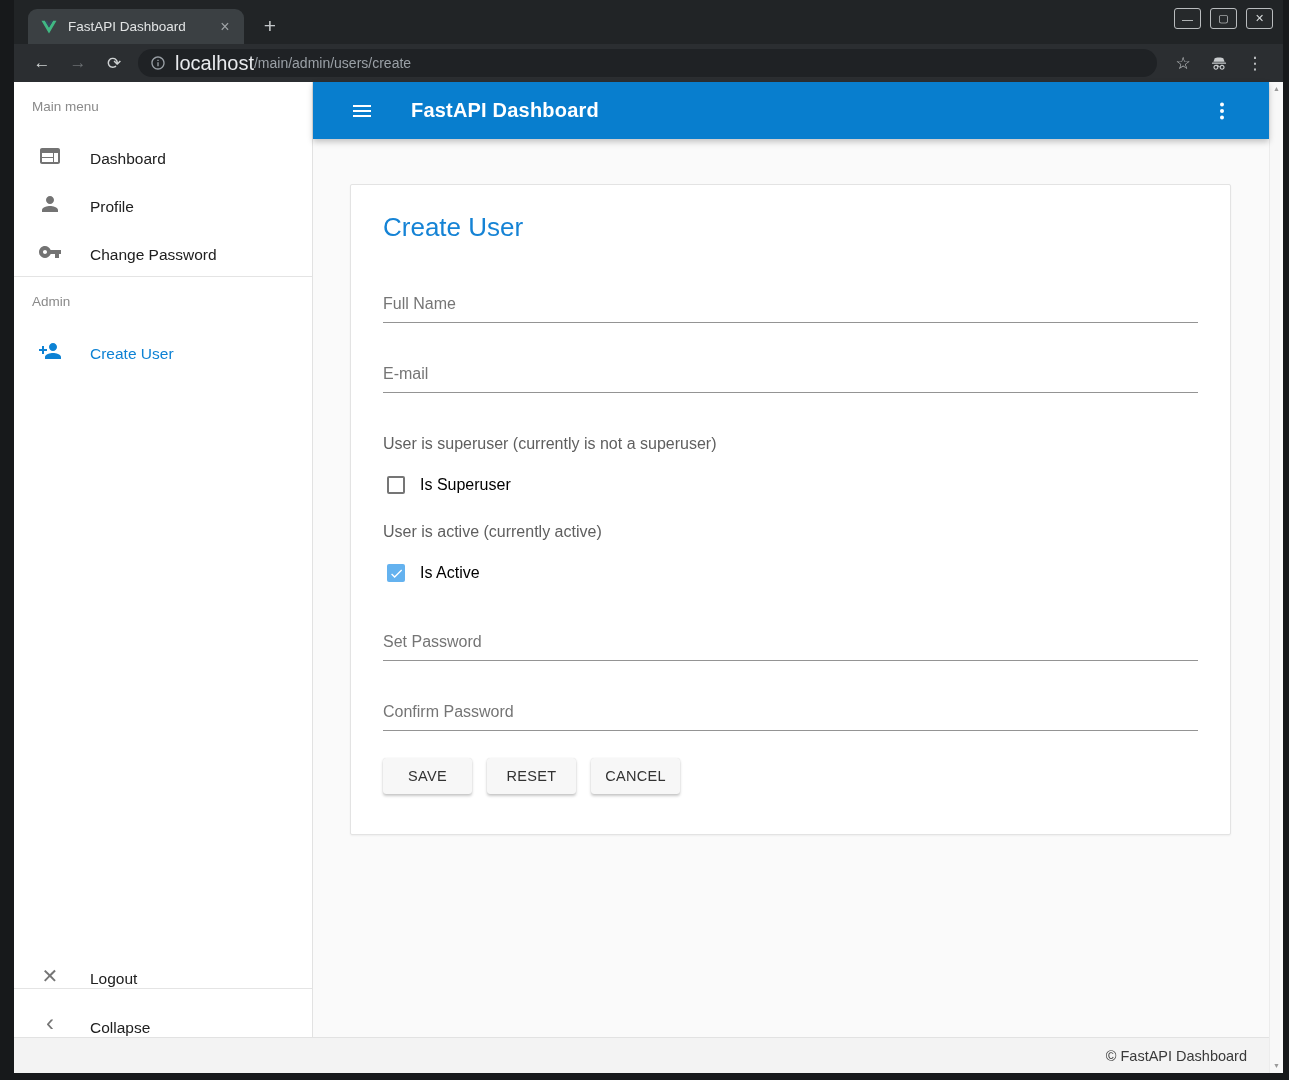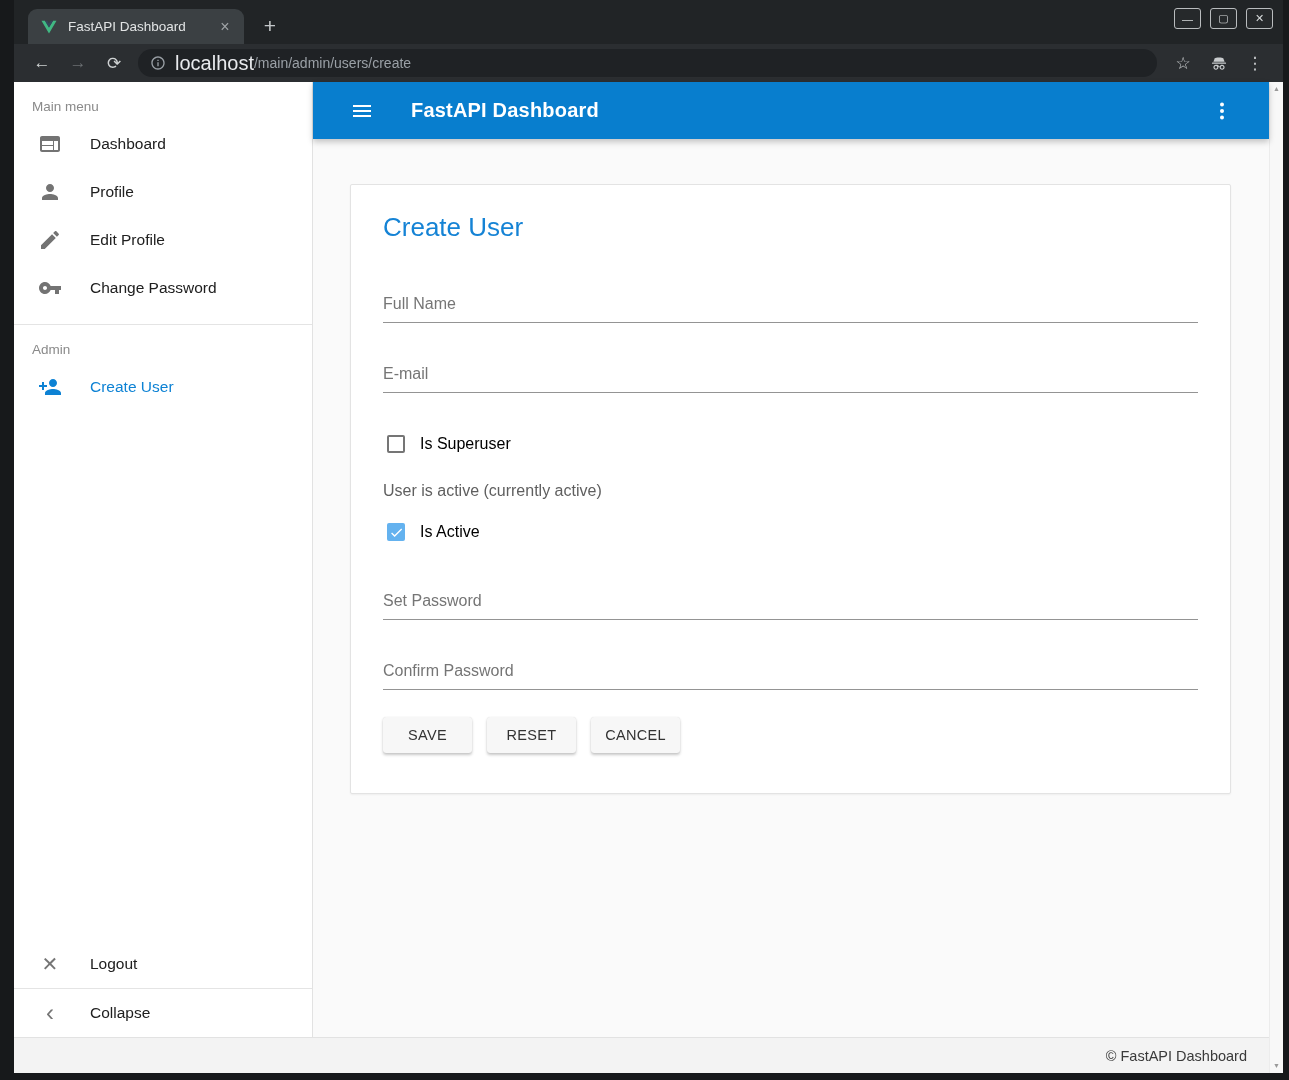--- a/index.html
+++ b/index.html
@@ -38,21 +38,21 @@
 
   
   .content { flex:1; display:flex; background:#fafafa; min-height:0; }
   .page-area { flex:1; display:flex; flex-direction:column; min-width:0; }
   .body-row { flex:1; display:flex; min-height:0; }
 
   
   .sidebar { width:299px; background:#ffffff; border-right:1px solid #e2e2e2;
              display:flex; flex-direction:column; flex:none; }
   .side-caption { font-size:13.5px; color:#8a8a8a; padding:17px 0 6px 18px; }
-  .side-item { height:48px; display:flex; align-items:center; padding-left:24px; color:#202020;
+  .side-item { height:48px; display:flex; align-items:flex-end; padding-left:24px; color:#202020;
                font-size:15.5px; cursor:pointer; }
   .side-item .s-icon { width:24px; height:24px; color:#737373; flex:none; }
   .side-item .s-label { margin-left:28px; }
   .side-item.active { color:#0d82d4; }
   .side-item.active .s-icon { color:#0d82d4; }
   .side-divider { border-top:1px solid #e4e4e4; margin-top:12px; }
   .side-spacer { flex:1; }
   .glyph-icon { font-size:20px; color:#757575; width:24px; text-align:center; }
 
   
@@ -169,28 +169,20 @@
 
           <div class="side-item">
             <span class="s-icon">
               <svg viewBox="0 0 24 24" width="24" height="24" fill="currentColor">
                   <path d="M12 12c2.21 0 4-1.79 4-4s-1.79-4-4-4-4 1.79-4 4 1.79 4 4 4zm0 2c-2.67 0-8 1.34-8 4v2h16v-2c0-2.66-5.33-4-8-4z"></path>
                 </svg>
             </span>
             <span class="s-label">Profile</span>
           </div>
 
-          <div class="side-item">
-            <span class="s-icon">
-              <svg viewBox="0 0 24 24" width="24" height="24" fill="currentColor">
-                  <path d="M3 17.25V21h3.75L17.81 9.94l-3.75-3.75L3 17.25zM20.71 7.04c.39-.39.39-1.02 0-1.41l-2.34-2.34c-.39-.39-1.02-.39-1.41 0l-1.83 1.83 3.75 3.75 1.83-1.83z"></path>
-                </svg>
-            </span>
-            <span class="s-label">Edit Profile</span>
-          </div>
 
           <div class="side-item">
             <span class="s-icon">
               <svg viewBox="0 0 24 24" width="24" height="24" fill="currentColor">
                   <path d="M12.65 10C11.83 7.67 9.61 6 7 6c-3.31 0-6 2.69-6 6s2.69 6 6 6c2.61 0 4.83-1.67 5.65-4H17v4h4v-4h2v-4H12.65zM7 14c-1.1 0-2-.9-2-2s.9-2 2-2 2 .9 2 2-.9 2-2 2z"></path>
                 </svg>
             </span>
             <span class="s-label">Change Password</span>
           </div>
 
@@ -243,20 +235,21 @@
               <h1>Create User</h1>
 
               <div class="text-field">
                 <input type="text" placeholder="Full Name" style="">
               </div>
 
               <div class="text-field" style="margin-bottom:42px">
                 <input type="text" placeholder="E-mail" style="">
               </div>
 
+              <p class="hint">User is superuser (currently is not a superuser)</p>
               <div class="check-row">
                 <span class="checkbox unchecked"></span>
                 <span class="check-label">Is Superuser</span>
               </div>
 
               <p class="hint">User is active (currently active)</p>
               <div class="check-row gap-lg">
                 <span class="checkbox checked">
                   <svg viewBox="0 0 24 24" fill="currentColor">
                       <path d="M9 16.17L4.83 12l-1.42 1.41L9 19 21 7l-1.41-1.41z"></path>

